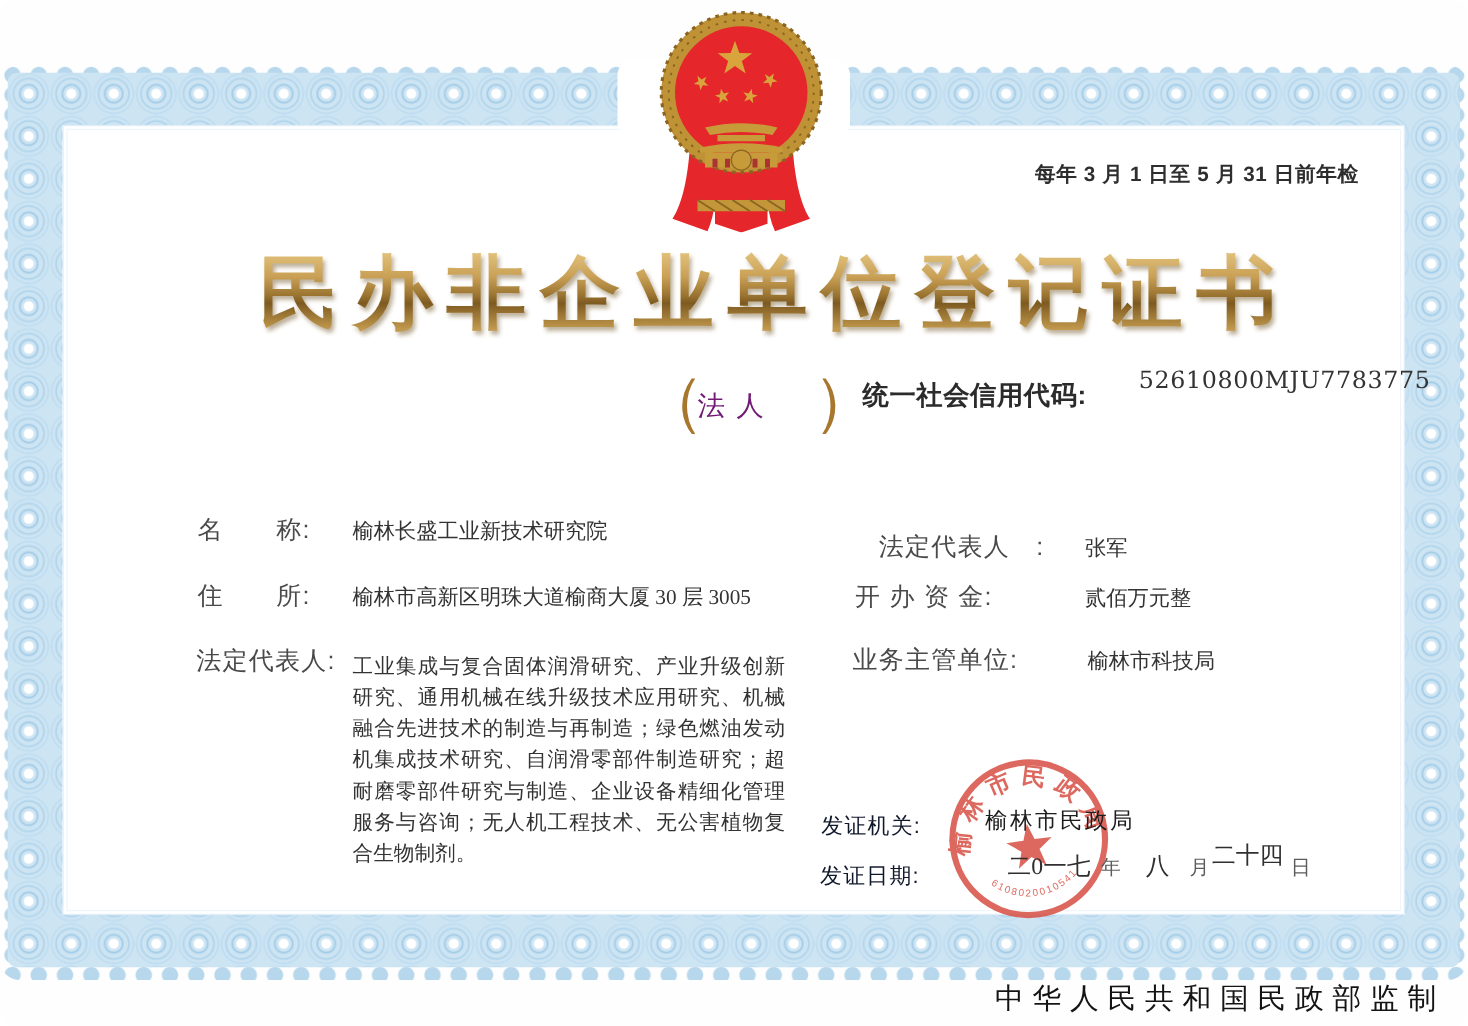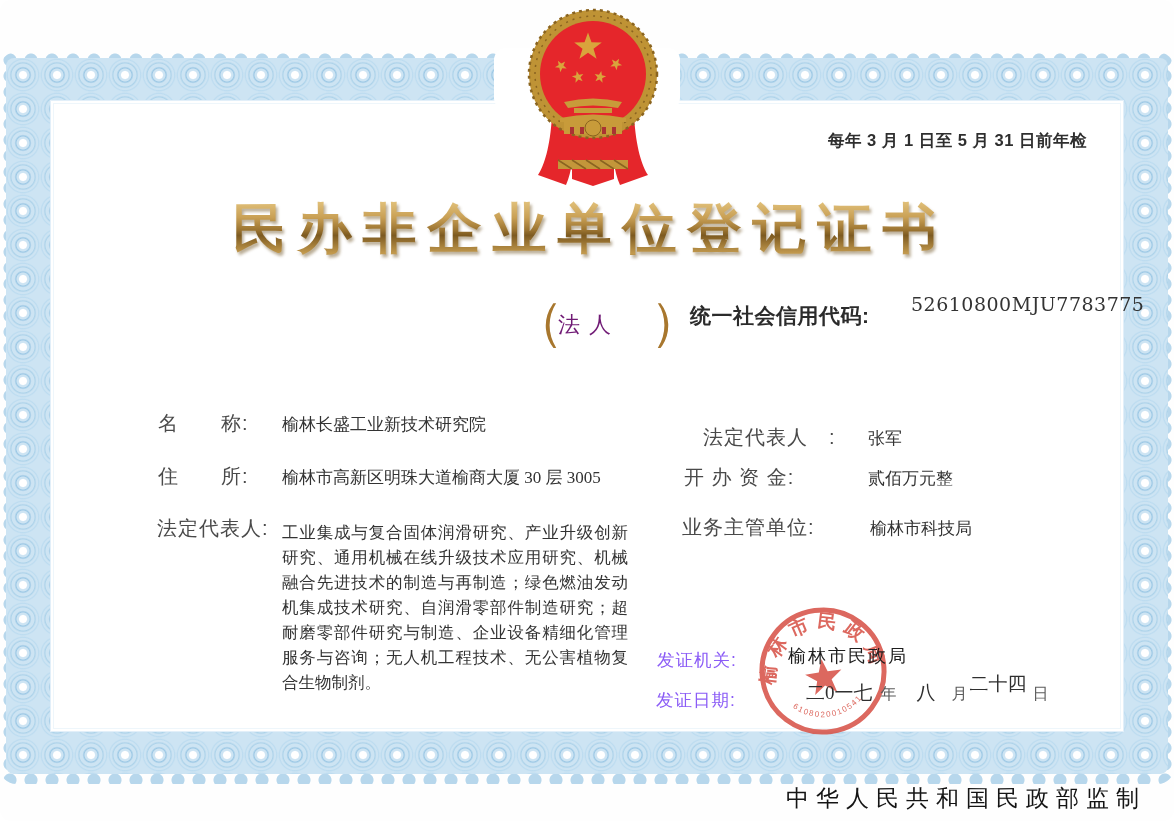--- a/index.html
+++ b/index.html
@@ -20,55 +20,55 @@
     background-size:34px 34px;}
   .frame-inner{position:absolute;left:50px;top:100px;width:1074px;height:632px;background:#ffffff;
     box-shadow:inset 0 0 0 1px #e2eff9, inset 0 0 0 3px #ffffff, inset 0 0 0 4px #eef6fb;}
 
   .emblem-backing{position:absolute;left:494px;top:48px;width:186px;height:62px;background:#ffffff;border-radius:12px;}
   .emblem{position:absolute;left:518px;top:4px;width:150px;height:182px;}
 
   
   .notice{position:absolute;left:828px;top:129px;width:320px;font-size:16.5px;line-height:22px;
     font-weight:700;color:#2e2e2e;letter-spacing:0.5px;}
-  .title{position:absolute;left:148px;top:197px;width:884px;text-align:center;
-    font-size:54px;font-weight:bold;letter-spacing:11px;line-height:1.18;white-space:nowrap;
+  .title{position:absolute;left:148px;top:197px;width:884px;text-align:right;
+    font-size:64px;font-weight:bold;letter-spacing:11px;line-height:1.18;white-space:nowrap;
     background:linear-gradient(180deg,#e2c27c 6%,#c9a055 32%,#9a7330 52%,#7d5a20 60%,#c39a4e 88%,#9c7836 100%);
     -webkit-background-clip:text;background-clip:text;color:transparent;
     filter:drop-shadow(2px 3px 1.5px rgba(105,75,25,0.45));}
   .paren{position:absolute;font-size:52px;font-weight:400;color:#a8772e;line-height:1;}
   .paren-open{left:512px;top:295px;}
   .paren-close{left:650px;top:295px;}
   .entity-type{position:absolute;left:558px;top:310px;font-size:22px;letter-spacing:9px;color:#701a75;}
   .code-label{position:absolute;left:690px;top:302px;font-size:21px;font-weight:700;color:#2b2b2b;letter-spacing:0.5px;}
   .code-value{position:absolute;left:911px;top:293px;font-size:19px;color:#333333;
     font-family:"DejaVu Serif","Liberation Serif",serif;letter-spacing:0.5px;}
 
   .flabel{position:absolute;font-size:20px;color:#4a4a4a;letter-spacing:1px;white-space:nowrap;}
   .fvalue{position:absolute;font-size:17px;color:#333333;white-space:nowrap;
     font-family:"Liberation Serif","DejaVu Serif",serif;}
   .scope-value{position:absolute;left:282px;top:520px;width:346px;font-size:16.5px;line-height:25px;
     color:#333333;text-align:justify;text-justify:inter-ideograph;white-space:normal;
     font-family:"Liberation Serif","DejaVu Serif",serif;}
 
-  .issue-label{position:absolute;font-size:17.5px;color:#8b5cf6;letter-spacing:1px;}
+  .issue-label{position:absolute;font-size:17.5px;color:#0f172a;letter-spacing:1px;}
   .issue-value{position:absolute;font-size:18px;color:#1d1d1d;letter-spacing:2px;
     font-family:"Liberation Serif","DejaVu Serif",serif;}
   .date-row{position:absolute;left:806px;top:680px;white-space:nowrap;}
   .date-val{font-size:19px;color:#2f2f2f;font-family:"Liberation Serif","DejaVu Serif",serif;}
   .date-unit{font-size:16px;color:#5c5c5c;}
   .d-year{margin-right:8px;}
   .d-yu{margin-right:20px;}
   .d-month{margin-right:16px;}
   .d-mu{margin-right:2px;}
   .d-day{position:relative;top:-9px;margin-right:6px;}
 
   .seal{position:absolute;left:757px;top:605px;width:132px;height:132px;opacity:0.88;transform:rotate(-8deg);}
 
-  .footer{position:absolute;right:8px;top:783px;width:380px;text-align:left;
+  .footer{position:absolute;right:8px;top:783px;width:380px;text-align:center;
     font-size:23px;letter-spacing:7px;color:#141414;font-weight:500;
     font-family:"DejaVu Serif","Liberation Serif",serif;}
 </style>
 </head>
 <body>
 
 <div class="stage">
 
   <div class="frame-edge"></div>
   <div class="frame"></div>

